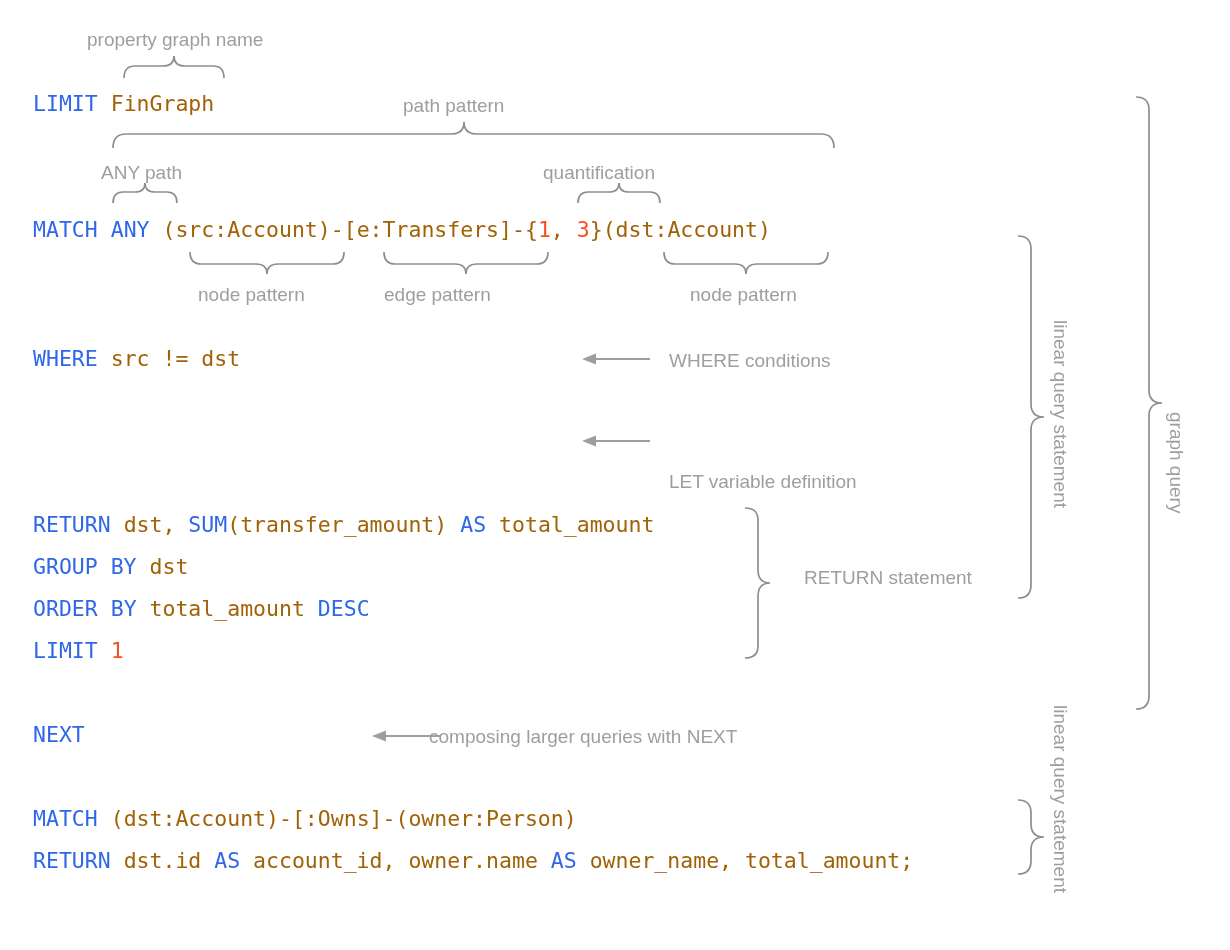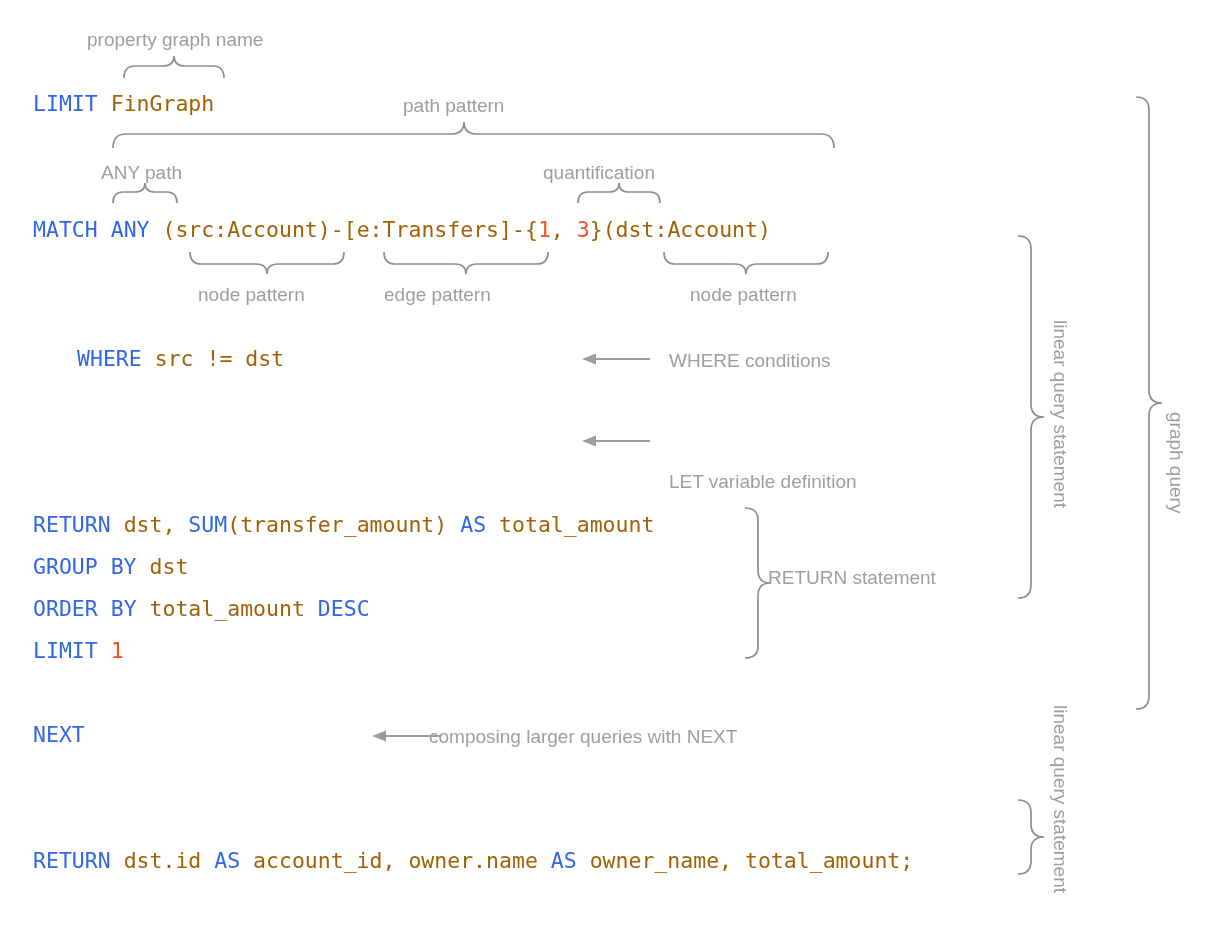--- a/index.html
+++ b/index.html
@@ -115,43 +115,44 @@
   <div class="anno" style="left:198px; top:285px;">node pattern</div>
 
   <div class="anno" style="left:384px; top:285px;">edge pattern</div>
 
   <div class="anno" style="left:690px; top:285px;">node pattern</div>
 
   <div class="anno" style="left:669px; top:351px;">WHERE conditions</div>
 
   <div class="anno" style="left:669px; top:432px;margin-top:40px;">LET variable definition</div>
 
-  <div class="anno" style="left:768px; top:568px;text-align:right;">RETURN statement</div>
+  <div class="anno" style="left:804px; top:568px;text-align:right;">RETURN statement</div>
 
   <div class="anno" style="left:429px; top:727px;">composing larger queries with NEXT</div>
 
   <div class="anno vert" style="left:1070px; top:320px;">linear query statement</div>
 
   <div class="anno vert" style="left:1070px; top:705px;">linear query statement</div>
 
   <div class="anno vert" style="left:1186px; top:412px;">graph query</div>
 
   <div class="code" style="left:33px; top:93px;"><span class="kw">LIMIT</span><span class="pl"> </span><span class="pl">FinGraph</span></div>
 
   <div class="code" style="left:33px; top:219px;"><span class="kw">MATCH</span><span class="pl"> </span><span class="kw">ANY</span><span class="pl"> </span><span class="pl">(src:Account)</span><span class="pl">-</span><span class="pl">[e:Transfers]</span><span class="pl">-</span><span class="pl">{</span><span class="num">1</span><span class="pl">, </span><span class="num">3</span><span class="pl">}</span><span class="pl">(dst:Account)</span></div>
 
-  <div class="code" style="left:33px; top:348px;margin-left:44px;"><span class="kw">WHERE</span><span class="pl"> </span><span class="pl">src != dst</span></div>
+  <div class="code" style="left:33px; top:348px;"><span class="kw">WHERE</span><span class="pl"> </span><span class="pl">src != dst</span></div>
 
 
   <div class="code" style="left:33px; top:514px;"><span class="kw">RETURN</span><span class="pl"> </span><span class="pl">dst, </span><span class="kw">SUM</span><span class="pl">(transfer_amount)</span><span class="pl"> </span><span class="kw">AS</span><span class="pl"> </span><span class="pl">total_amount</span></div>
 
   <div class="code" style="left:33px; top:556px;"><span class="kw">GROUP BY</span><span class="pl"> </span><span class="pl">dst</span></div>
 
   <div class="code" style="left:33px; top:598px;"><span class="kw">ORDER</span><span class="pl"> </span><span class="kw">BY</span><span class="pl"> </span><span class="pl">total_amount</span><span class="pl"> </span><span class="kw">DESC</span></div>
 
   <div class="code" style="left:33px; top:640px;"><span class="kw">LIMIT</span><span class="pl"> </span><span class="num">1</span></div>
 
   <div class="code" style="left:33px; top:724px;"><span class="kw">NEXT</span></div>
 
+  <div class="code" style="left:33px; top:808px;"><span class="kw">MATCH</span><span class="pl"> </span><span class="pl">(dst:Account)-[:Owns]-(owner:Person)</span></div>
 
   <div class="code" style="left:33px; top:850px;"><span class="kw">RETURN</span><span class="pl"> </span><span class="pl">dst.id </span><span class="kw">AS</span><span class="pl"> account_id, owner.name </span><span class="kw">AS</span><span class="pl"> owner_name, total_amount;</span></div>
 
 </div>
 
 </body></html>

